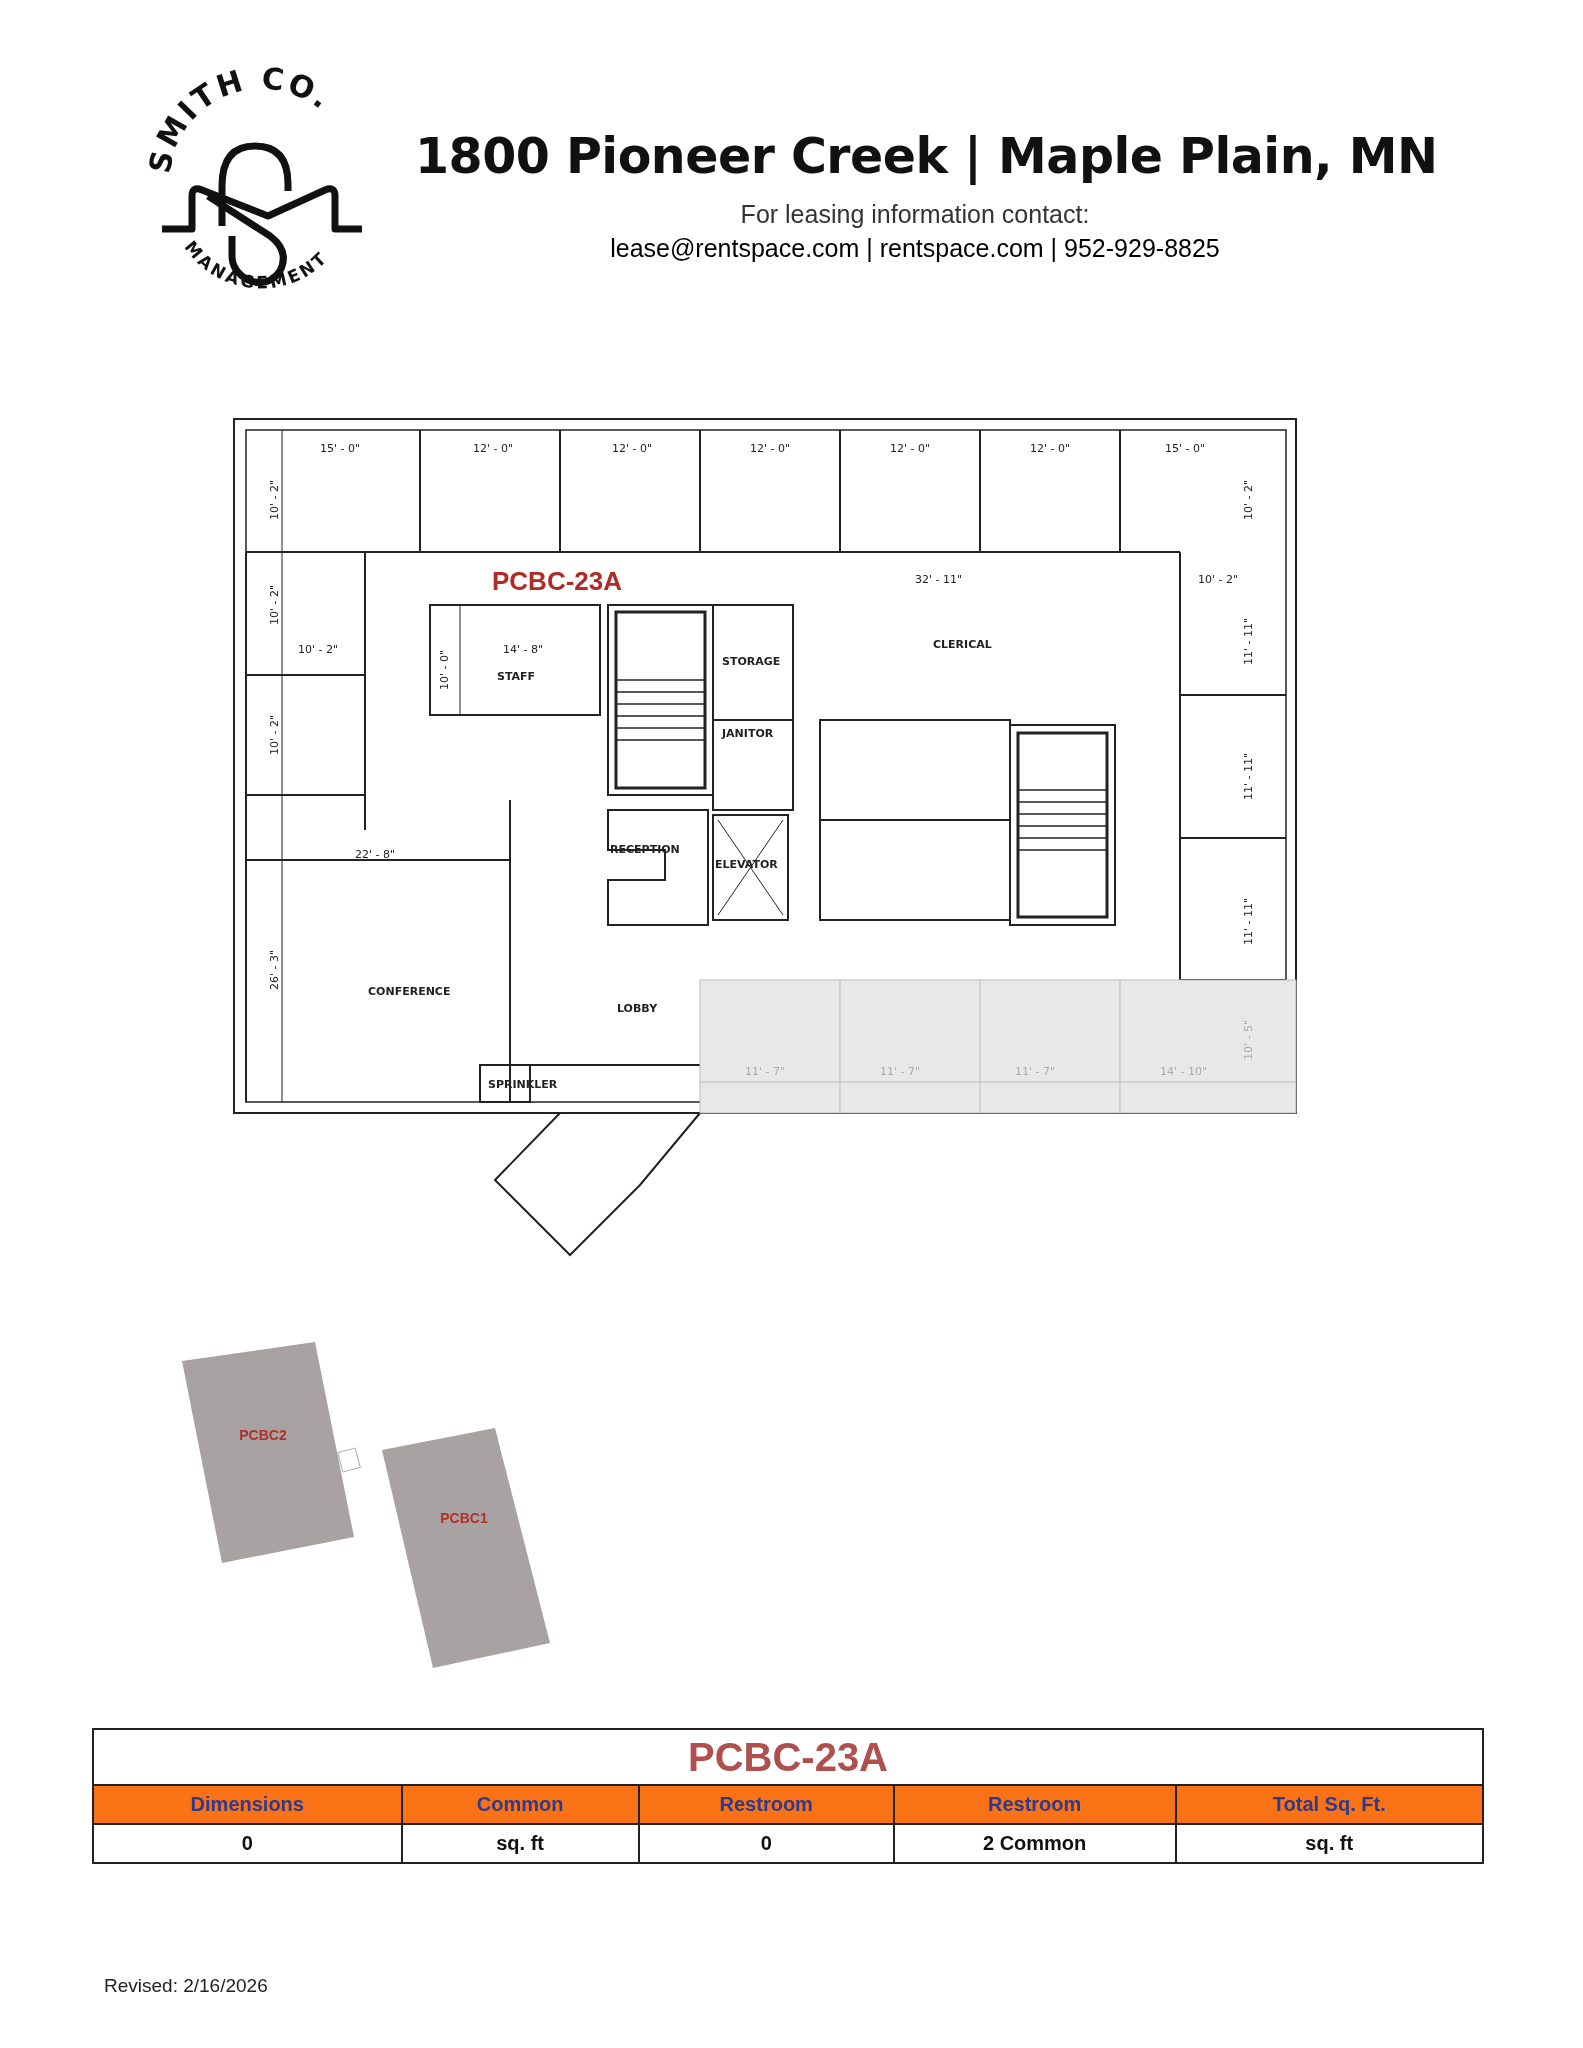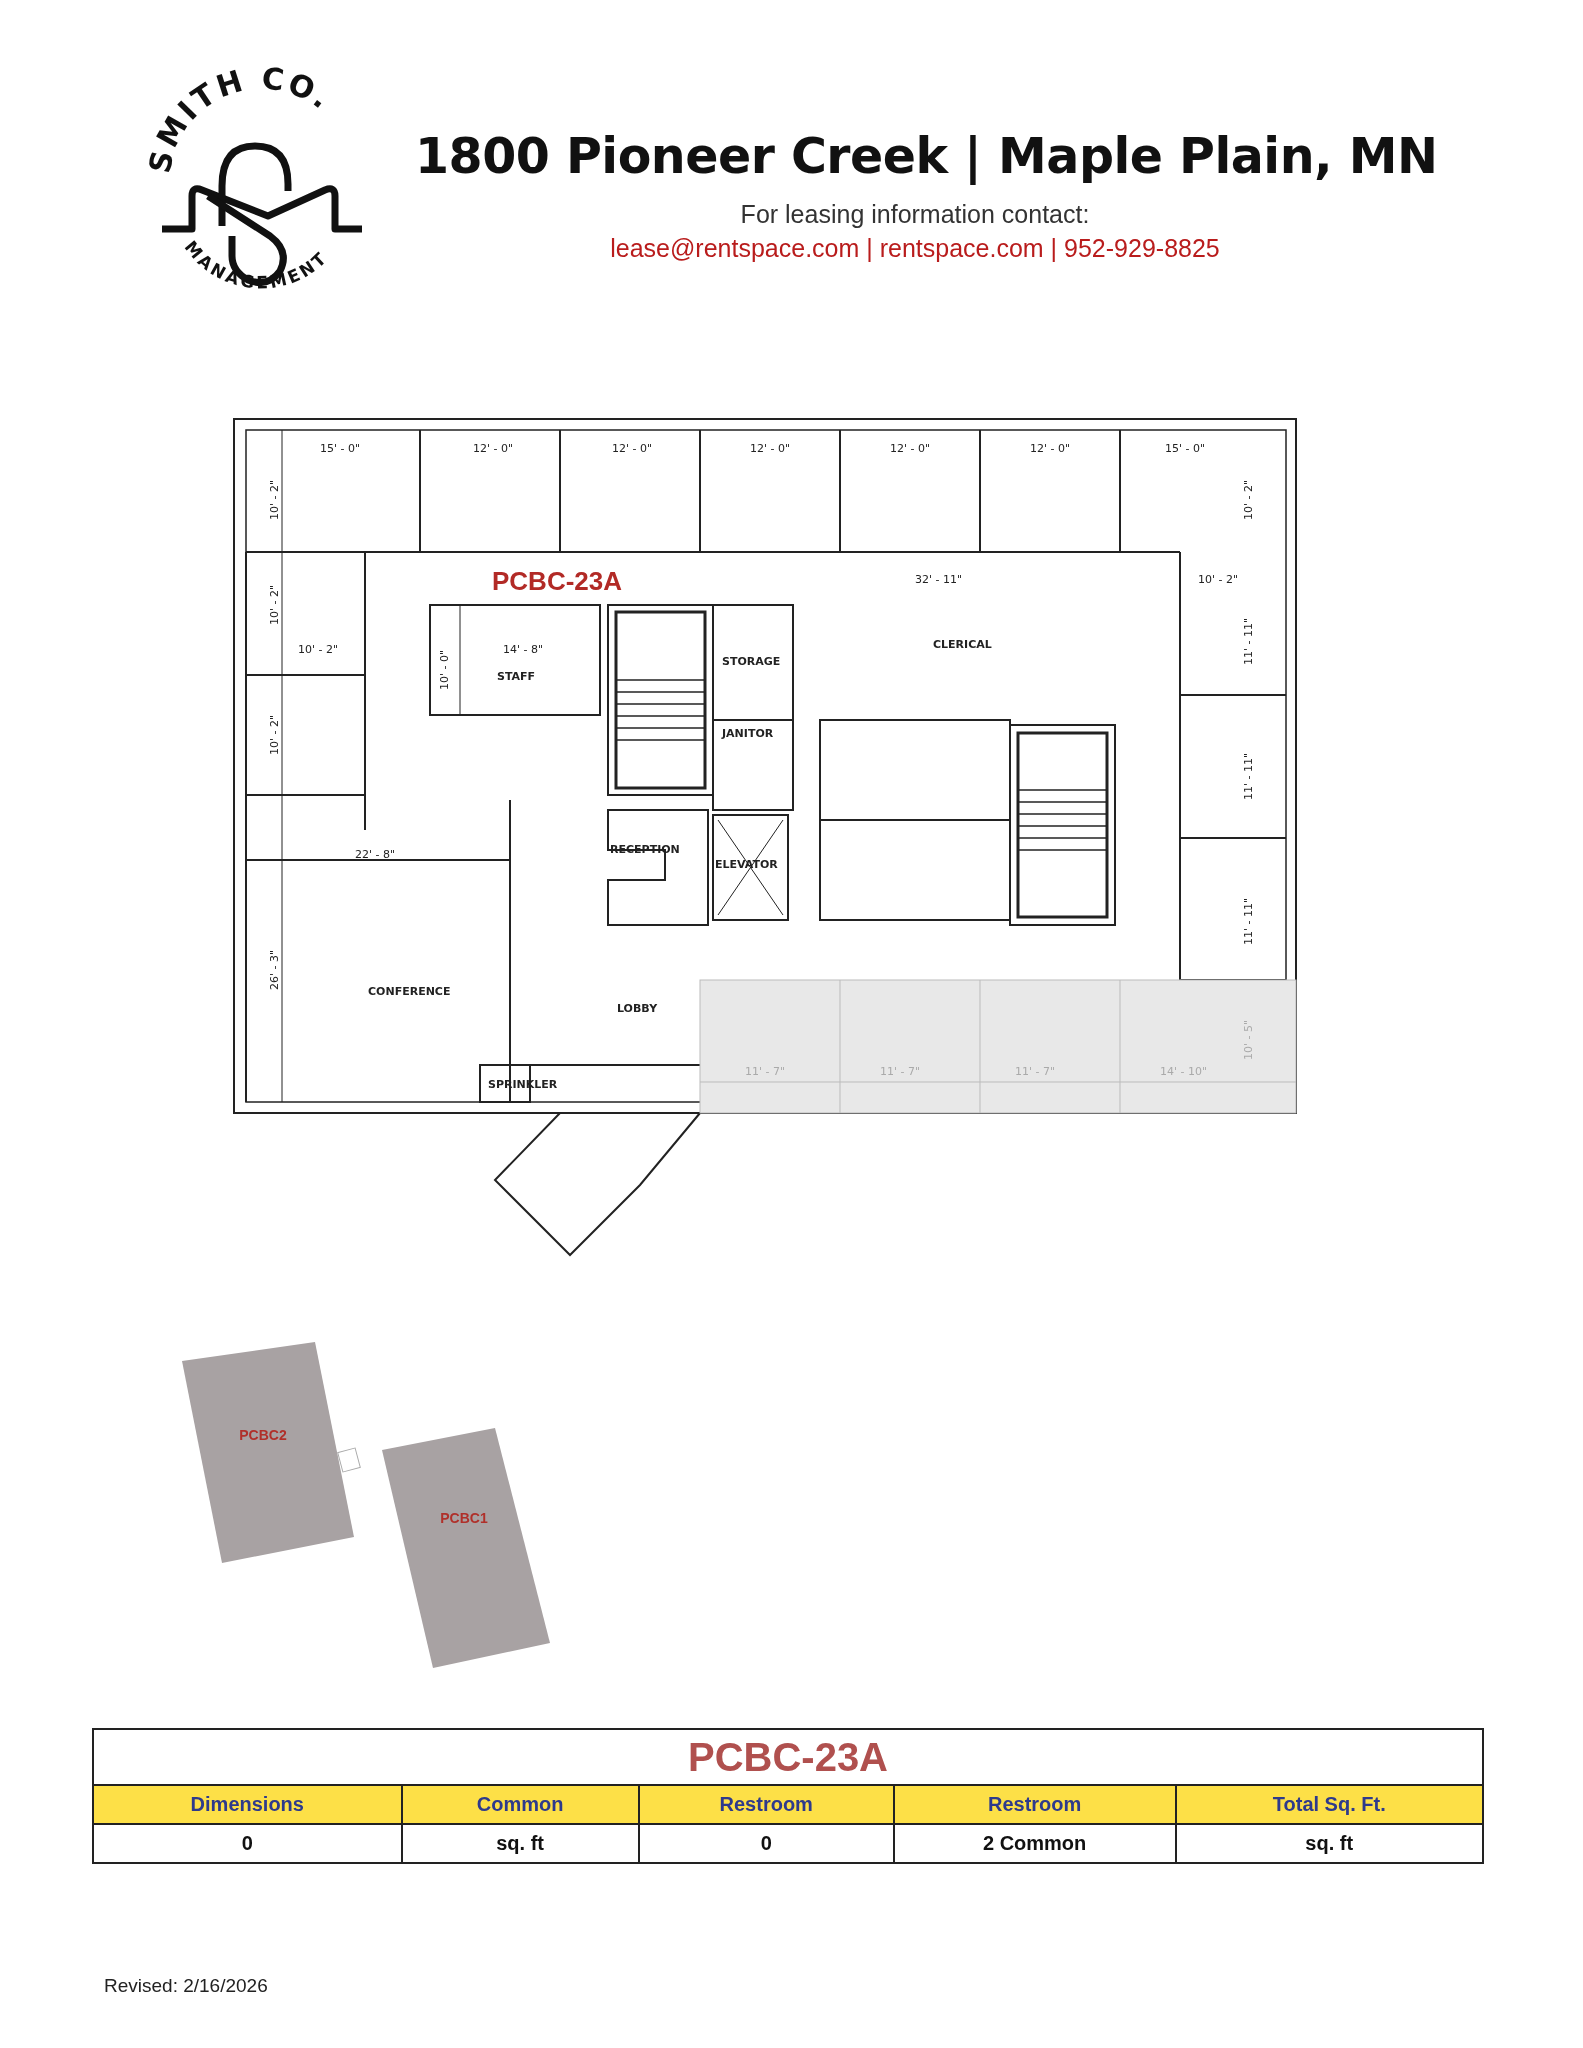--- a/index.html
+++ b/index.html
@@ -6,34 +6,34 @@
   body { width: 1583px; height: 2048px; position: relative; overflow: hidden;
          font-family: "Liberation Sans", sans-serif; color: #111; }
 
   .logo { position: absolute; left: 140px; top: 66px; width: 240px; height: 260px; }
   .header-title { position: absolute; left: 415px; top: 128px; width: 980px;
                   font-family: "DejaVu Sans", sans-serif; font-weight: bold;
                   font-size: 49px; letter-spacing: -0.5px; color: #111; white-space: nowrap; }
   .contact-label { position: absolute; left: 415px; top: 200px; width: 1000px; text-align: center;
                    font-family: "Liberation Sans", sans-serif; font-size: 25px; color: #333; }
   .contact-line { position: absolute; left: 415px; top: 234px; width: 1000px; text-align: center;
-                  font-family: "Liberation Sans", sans-serif; font-size: 25px; color: #b91c1c; }
+                  font-family: "Liberation Sans", sans-serif; font-size: 25px; color: #000000; }
 
   .plan { position: absolute; left: 0; top: 0; width: 1583px; height: 1300px; }
   .plan text.lbl { font-family: "DejaVu Sans", sans-serif; font-weight: bold; font-size: 11px; fill: #222; }
   .plan text.dim { font-family: "DejaVu Sans", sans-serif; font-size: 11px; fill: #222; }
   .plan text.dimg { font-family: "DejaVu Sans", sans-serif; font-size: 11px; fill: #aaa; }
   .plan text.unit { font-family: "Liberation Sans", sans-serif; font-weight: bold; font-size: 26px; fill: #b22a26; }
 
   .spec-table { position: absolute; left: 92px; top: 1728px; width: 1392px; border-collapse: collapse;
                 border: 2px solid #222; }
   .spec-table td { border: 2px solid #222; text-align: center; height: 37px; padding: 0;
                    font-family: "Liberation Sans", sans-serif; font-weight: bold; font-size: 20px; }
   .spec-table td.title { height: 54px; font-size: 40px; color: #b0504e; background: #fff; }
-  .spec-table td.hdr { background: #fde047; color: #2e3a8c; }
+  .spec-table td.hdr { background: #f97316; color: #2e3a8c; }
   .spec-table td.val { background: #fff; color: #111; }
 
   .revised { position: absolute; left: 104px; top: 1975px; font-family: "Liberation Sans", sans-serif;
              font-size: 19px; color: #222; }
 </style>
 </head>
 <body>
 
 <div class="logo">
   <svg width="240" height="260" viewBox="0 0 240 260">

